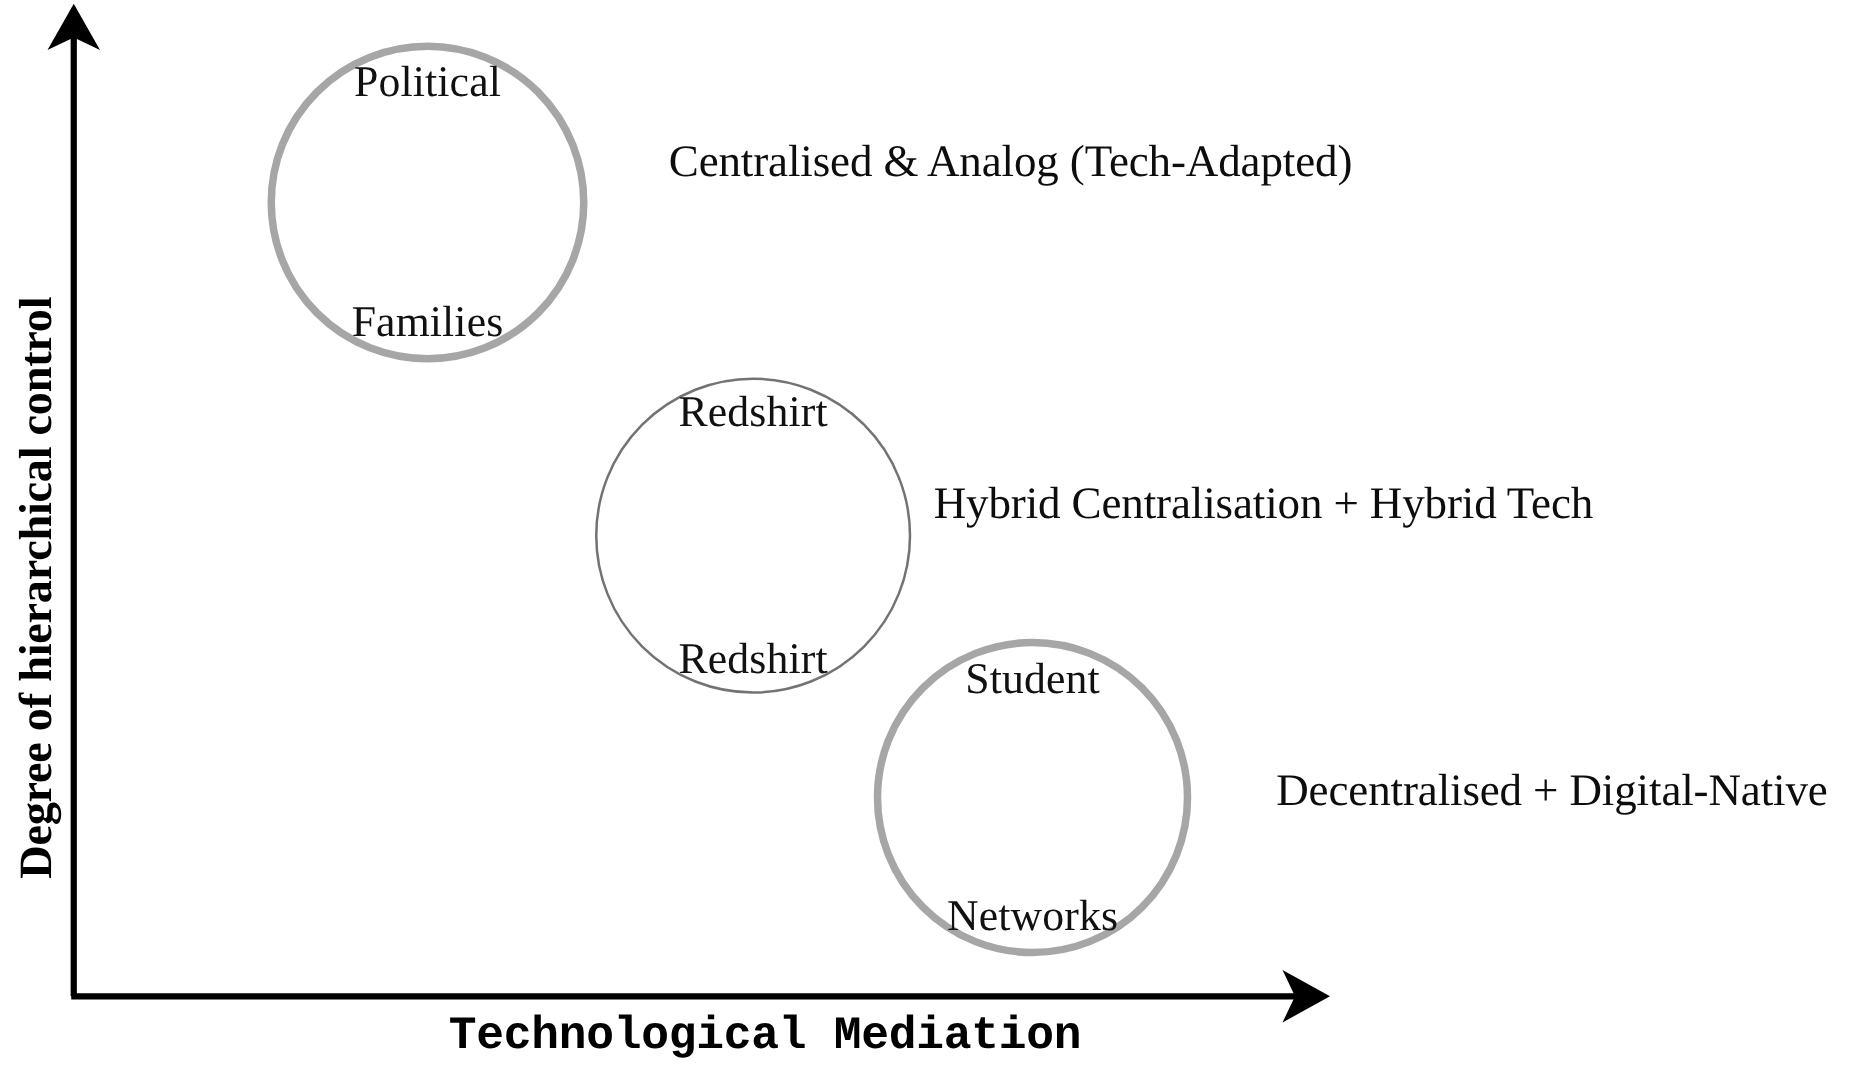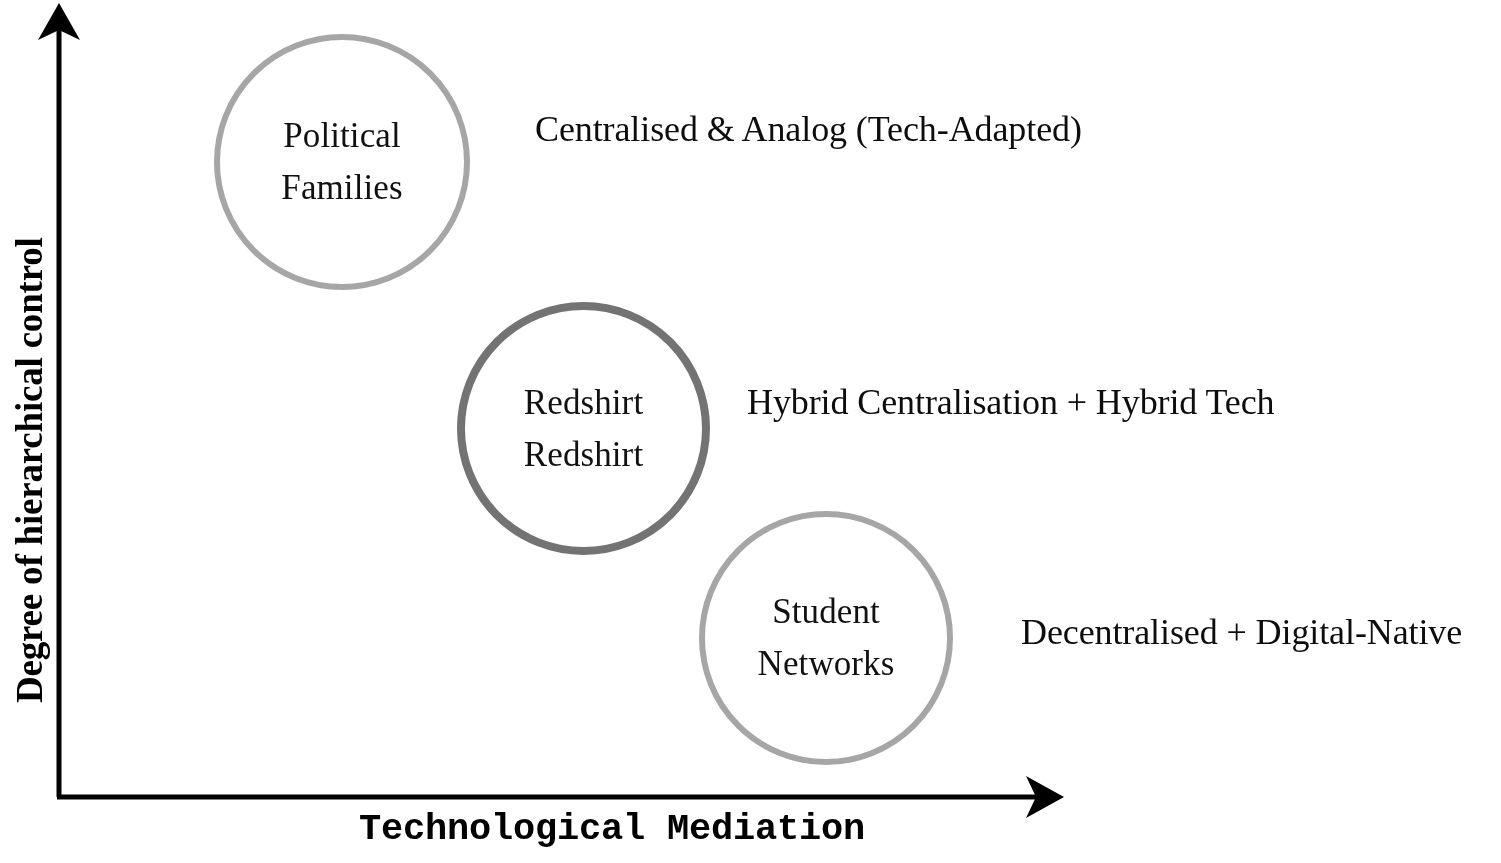--- a/index.html
+++ b/index.html
@@ -26,21 +26,21 @@
     width: 1501px;
     height: 863px;
   }
   .bubble {
     position: absolute;
     border-radius: 50%;
     box-sizing: border-box;
     display: flex;
     flex-direction: column;
     align-items: center;
-    justify-content: center;
+    justify-content: space-between;
     background: transparent;
   }
   .bubble-label {
     font-family: "Liberation Serif", "DejaVu Serif", serif;
     font-size: 35px;
     line-height: 52px;
     text-align: center;
     color: #111111;
     letter-spacing: 0.1px;
     white-space: nowrap;
@@ -94,21 +94,21 @@
 
   <div id="y-axis-label" style="left: 8px; top: 703px;">Degree of hierarchical control</div>
 
   <div id="x-axis-label" style="left: 359px; top: 808px; font-family: Liberation Mono, monospace;">Technological Mediation</div>
 
   <div class="bubble" style="left: 214px; top: 34px; width: 256px; height: 256px; border: 6px solid #a6a6a6;">
     <div class="bubble-label">Political</div>
     <div class="bubble-label">Families</div>
   </div>
 
-  <div class="bubble" style="left: 457px; top: 302px; width: 253px; height: 253px; border: 8px solid #737373;">
+  <div class="bubble" style="left: 476px; top: 302px; width: 253px; height: 253px; border: 2px solid #737373;">
     <div class="bubble-label">Redshirt</div>
     <div class="bubble-label">Redshirt</div>
   </div>
 
   <div class="bubble" style="left: 699px; top: 511px; width: 254px; height: 254px; border: 6px solid #a6a6a6;">
     <div class="bubble-label">Student</div>
     <div class="bubble-label">Networks</div>
   </div>
 
   <div class="annotation" style="left: 515px; top: 109px;">Centralised &amp; Analog (Tech-Adapted)</div>

